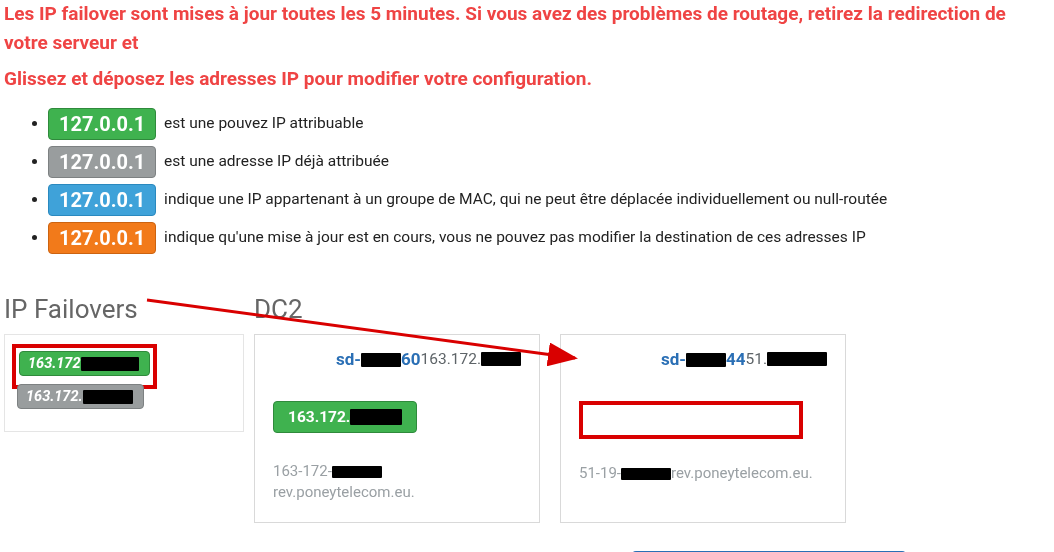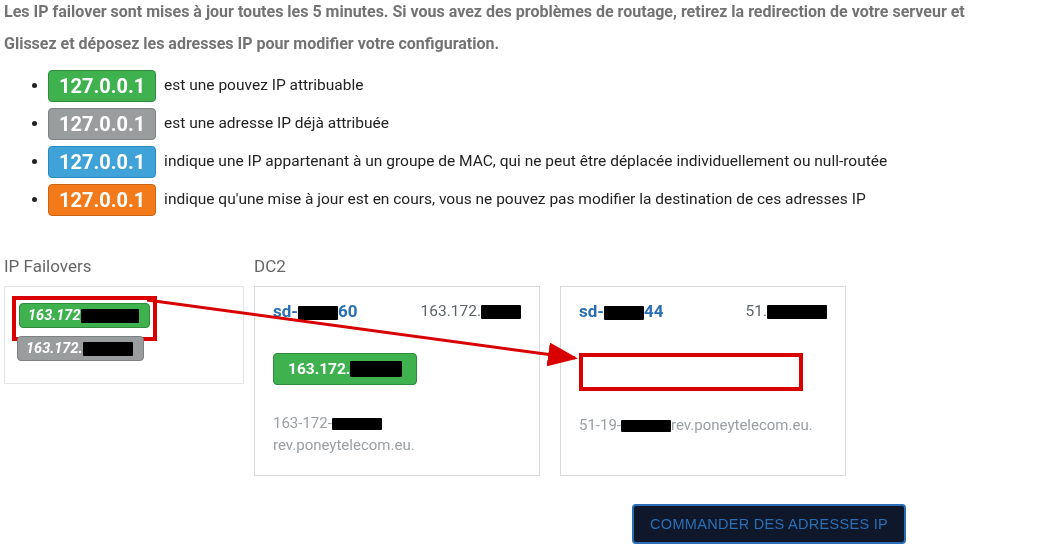--- a/index.html
+++ b/index.html
@@ -6,24 +6,24 @@
     body {
       font-family: -apple-system, BlinkMacSystemFont, "Segoe UI", Roboto, Arial, sans-serif;
       font-size: 15px;
       color: #333;
       padding: 0 4px;
       width: 1054px;
       position: relative;
     }
     .intro-text {
       font-weight: 700;
-      font-size: 16px;
+      font-size: 19px;
       line-height: 1.5;
       margin-bottom: 8px;
-      color: #737373;
+      color: #ef4444;
     }
     .legend-list {
       list-style: disc;
       padding-left: 44px;
       margin-top: 14px;
     }
     .legend-list li {
       margin-bottom: 6px;
       font-size: 15.5px;
       color: #222;
@@ -43,21 +43,21 @@
     .badge-blue   { background: #3fa2d9; border: 1px solid #2a89bf; }
     .badge-orange { background: #f27a1a; border: 1px solid #cc6310; }
 
     .section-row {
       display: flex;
       gap: 10px;
       margin-top: 40px;
       align-items: flex-start;
     }
     .section-title {
-      font-size: 17px;
+      font-size: 26px;
       color: #666;
       font-weight: 400;
       margin-bottom: 10px;
     }
     .failovers-col { width: 240px; }
     .dc-col { flex: 1; }
 
     .failovers-card {
       border: 1px solid #e5e5e5;
       padding: 14px 12px 16px 12px;
@@ -80,21 +80,21 @@
 
     .server-row { display: flex; gap: 20px; }
     .server-card {
       border: 1px solid #d9d9d9;
       background: #fff;
       width: 286px;
       padding: 14px 18px 18px 18px;
     }
     .server-head {
       display: flex;
-      justify-content: space-between;
+      justify-content: flex-end;
       align-items: center;
       margin-bottom: 32px;
     }
     .server-name {
       color: #2a6fb5;
       font-weight: 700;
       font-size: 17px;
     }
     .server-primary-ip {
       color: #5e6468;

